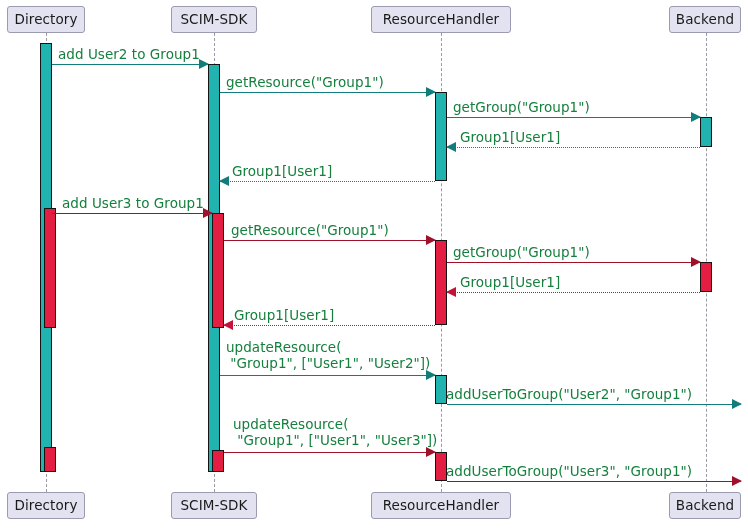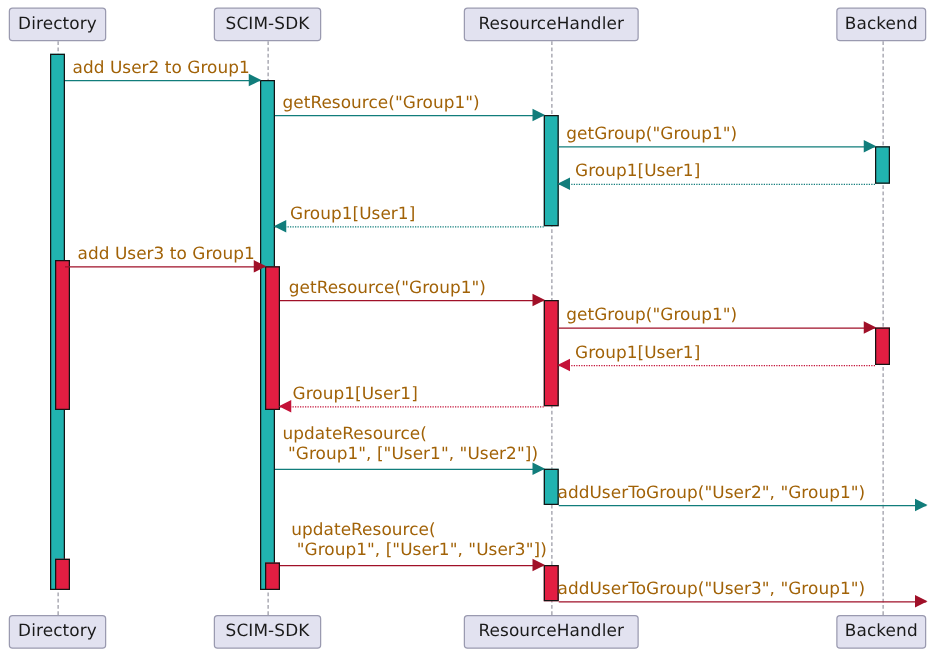--- a/index.html
+++ b/index.html
@@ -79,21 +79,21 @@
     border-bottom: 5px solid transparent;
   }
   .teal .arrowhead.right { border-left: 10px solid #117D7B; }
   .teal .arrowhead.left  { border-right: 10px solid #117D7B; }
   .crimson .arrowhead.right { border-left: 10px solid #A01028; }
   .crimson .arrowhead.left  { border-right: 10px solid #C41238; }
 
   .msg-label {
     position: absolute;
     font-size: 13.5px;
-    color: #a16207;
+    color: #15803d;
     white-space: pre;
     line-height: 16px;
     letter-spacing: 0.05px;
   }
 </style>
 </head>
 <body>
 
 <div id="canvas">
   <div id="lifelines-layer">

